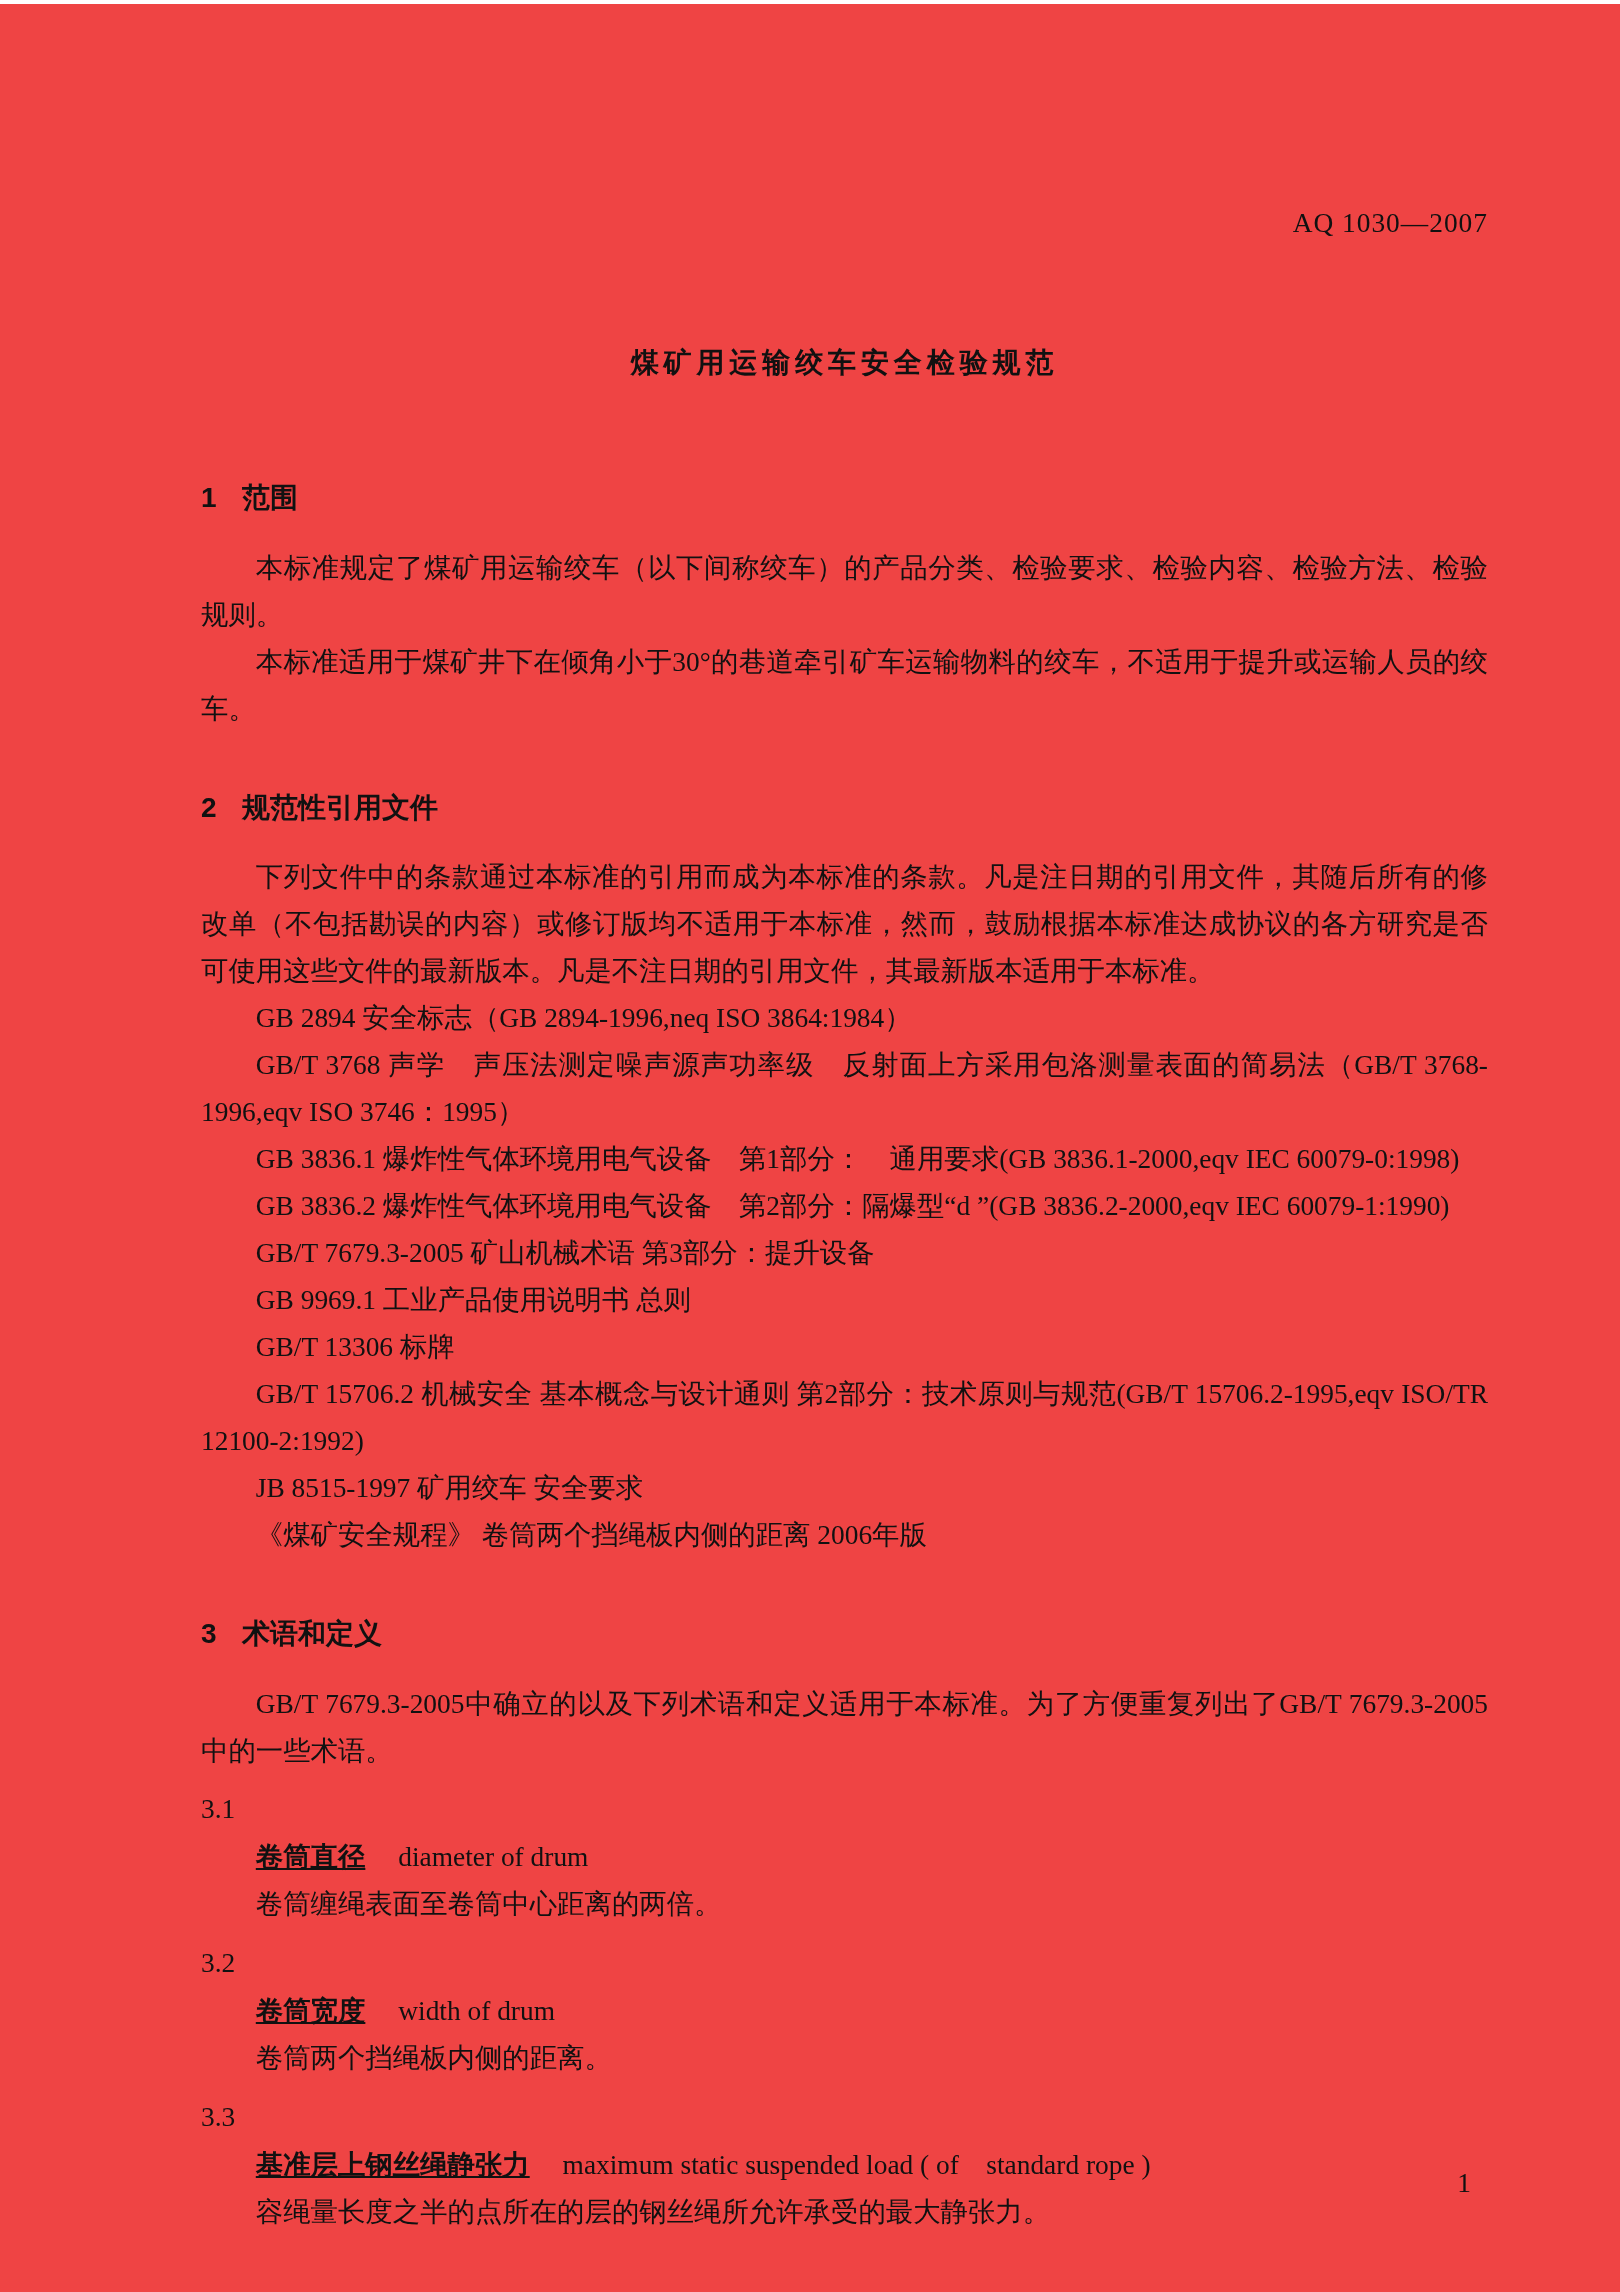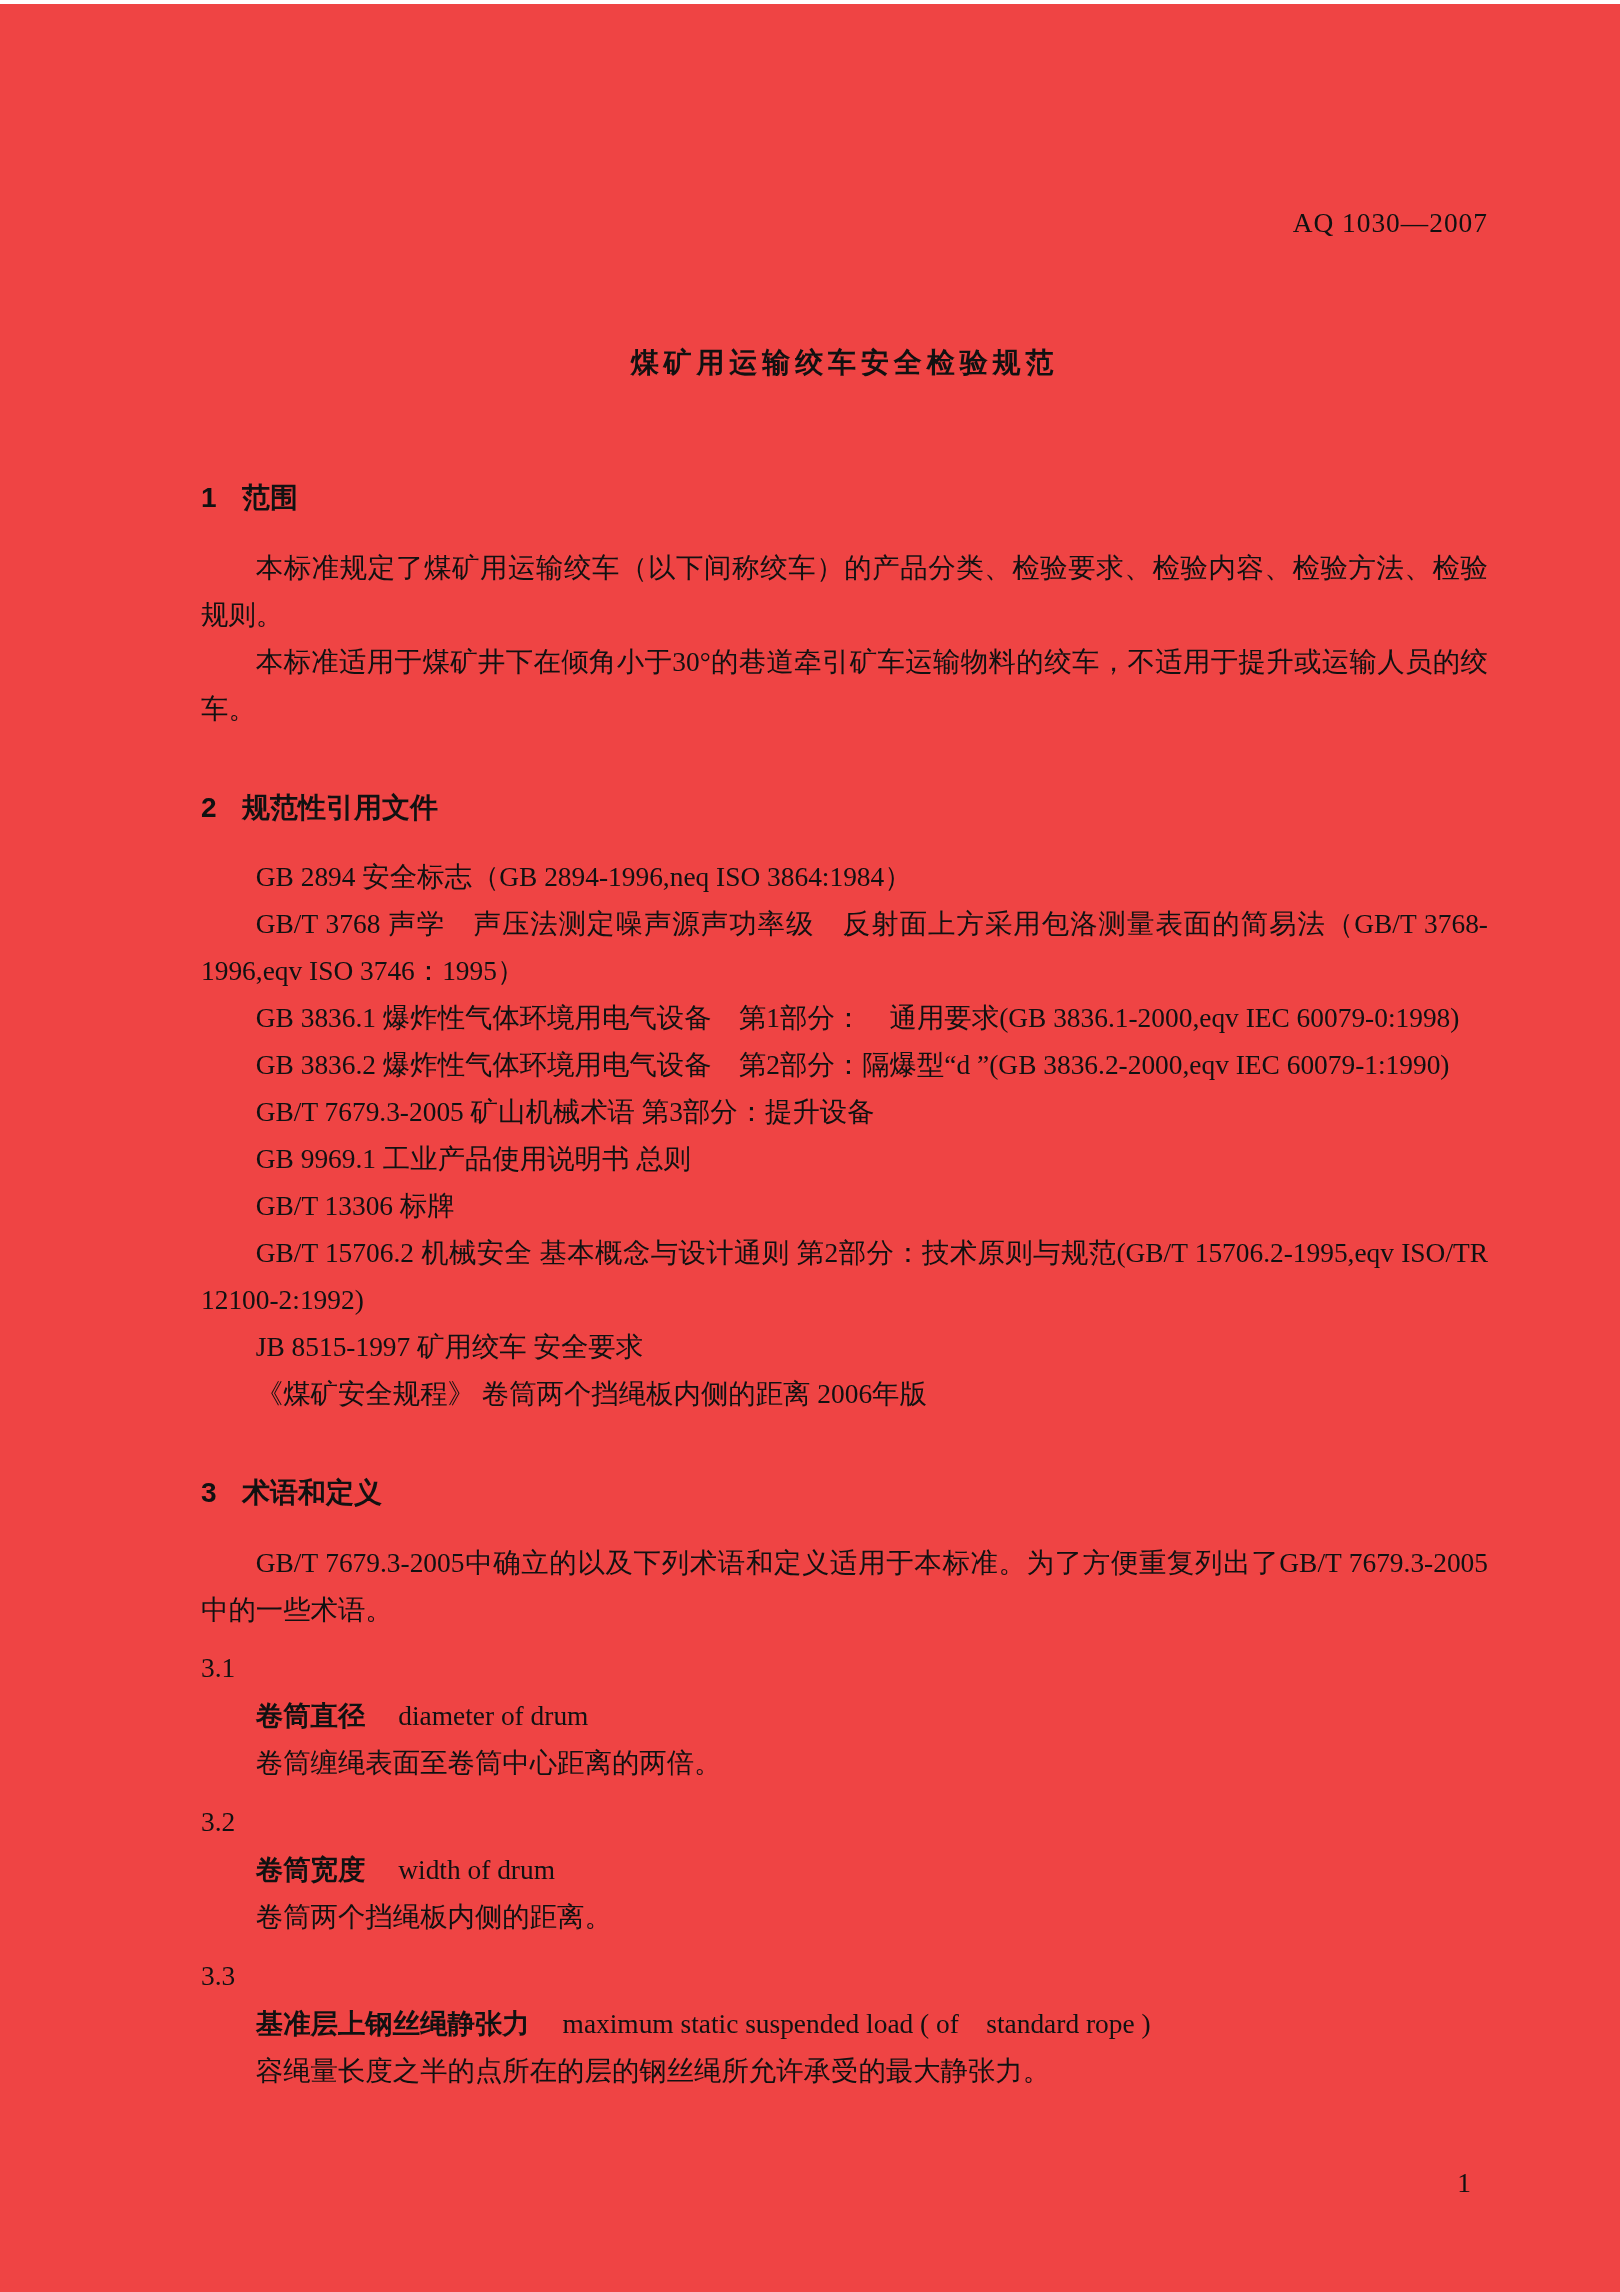--- a/index.html
+++ b/index.html
@@ -60,20 +60,21 @@
   }
   .term-number {
     text-indent: 0;
   }
   .term-name-line {
     text-indent: 2em;
   }
   .term-name {
     font-family: "Liberation Sans", "DejaVu Sans", sans-serif;
     font-weight: bold;
+    text-decoration: underline;
   }
   .term-english {
     margin-left: 1.2em;
   }
   .term-def {
     text-indent: 2em;
   }
   .term-source {
     text-indent: 2em;
   }
@@ -95,20 +96,21 @@
 
   <div class="section-heading">
     <span class="sec-num">1</span><span>范围</span>
   </div>
   <p class="p-indent">本标准规定了煤矿用运输绞车（以下间称绞车）的产品分类、检验要求、检验内容、检验方法、检验规则。</p>
   <p class="p-indent">本标准适用于煤矿井下在倾角小于30°的巷道牵引矿车运输物料的绞车，不适用于提升或运输人员的绞车。</p>
 
   <div class="section-heading">
     <span class="sec-num">2</span><span>规范性引用文件</span>
   </div>
+  <p class="p-indent">下列文件中的条款通过本标准的引用而成为本标准的条款。凡是注日期的引用文件，其随后所有的修改单（不包括勘误的内容）或修订版均不适用于本标准，然而，鼓励根据本标准达成协议的各方研究是否可使用这些文件的最新版本。凡是不注日期的引用文件，其最新版本适用于本标准。</p>
   <p class="ref-item">GB 2894 安全标志（GB 2894-1996,neq ISO 3864:1984）</p>
   <p class="ref-item">GB/T 3768 声学　声压法测定噪声源声功率级　反射面上方采用包洛测量表面的简易法（GB/T 3768-1996,eqv ISO 3746：1995）</p>
   <p class="ref-item">GB 3836.1 爆炸性气体环境用电气设备　第1部分：　通用要求(GB 3836.1-2000,eqv IEC 60079-0:1998)</p>
   <p class="ref-item">GB 3836.2 爆炸性气体环境用电气设备　第2部分：隔爆型“d ”(GB 3836.2-2000,eqv IEC 60079-1:1990)</p>
   <p class="ref-item">GB/T 7679.3-2005 矿山机械术语 第3部分：提升设备</p>
   <p class="ref-item">GB 9969.1 工业产品使用说明书 总则</p>
   <p class="ref-item">GB/T 13306 标牌</p>
   <p class="ref-item">GB/T 15706.2 机械安全 基本概念与设计通则 第2部分：技术原则与规范(GB/T 15706.2-1995,eqv ISO/TR 12100-2:1992)</p>
   <p class="ref-item">JB 8515-1997 矿用绞车 安全要求</p>
   <p class="ref-item">《煤矿安全规程》 卷筒两个挡绳板内侧的距离 2006年版</p>

